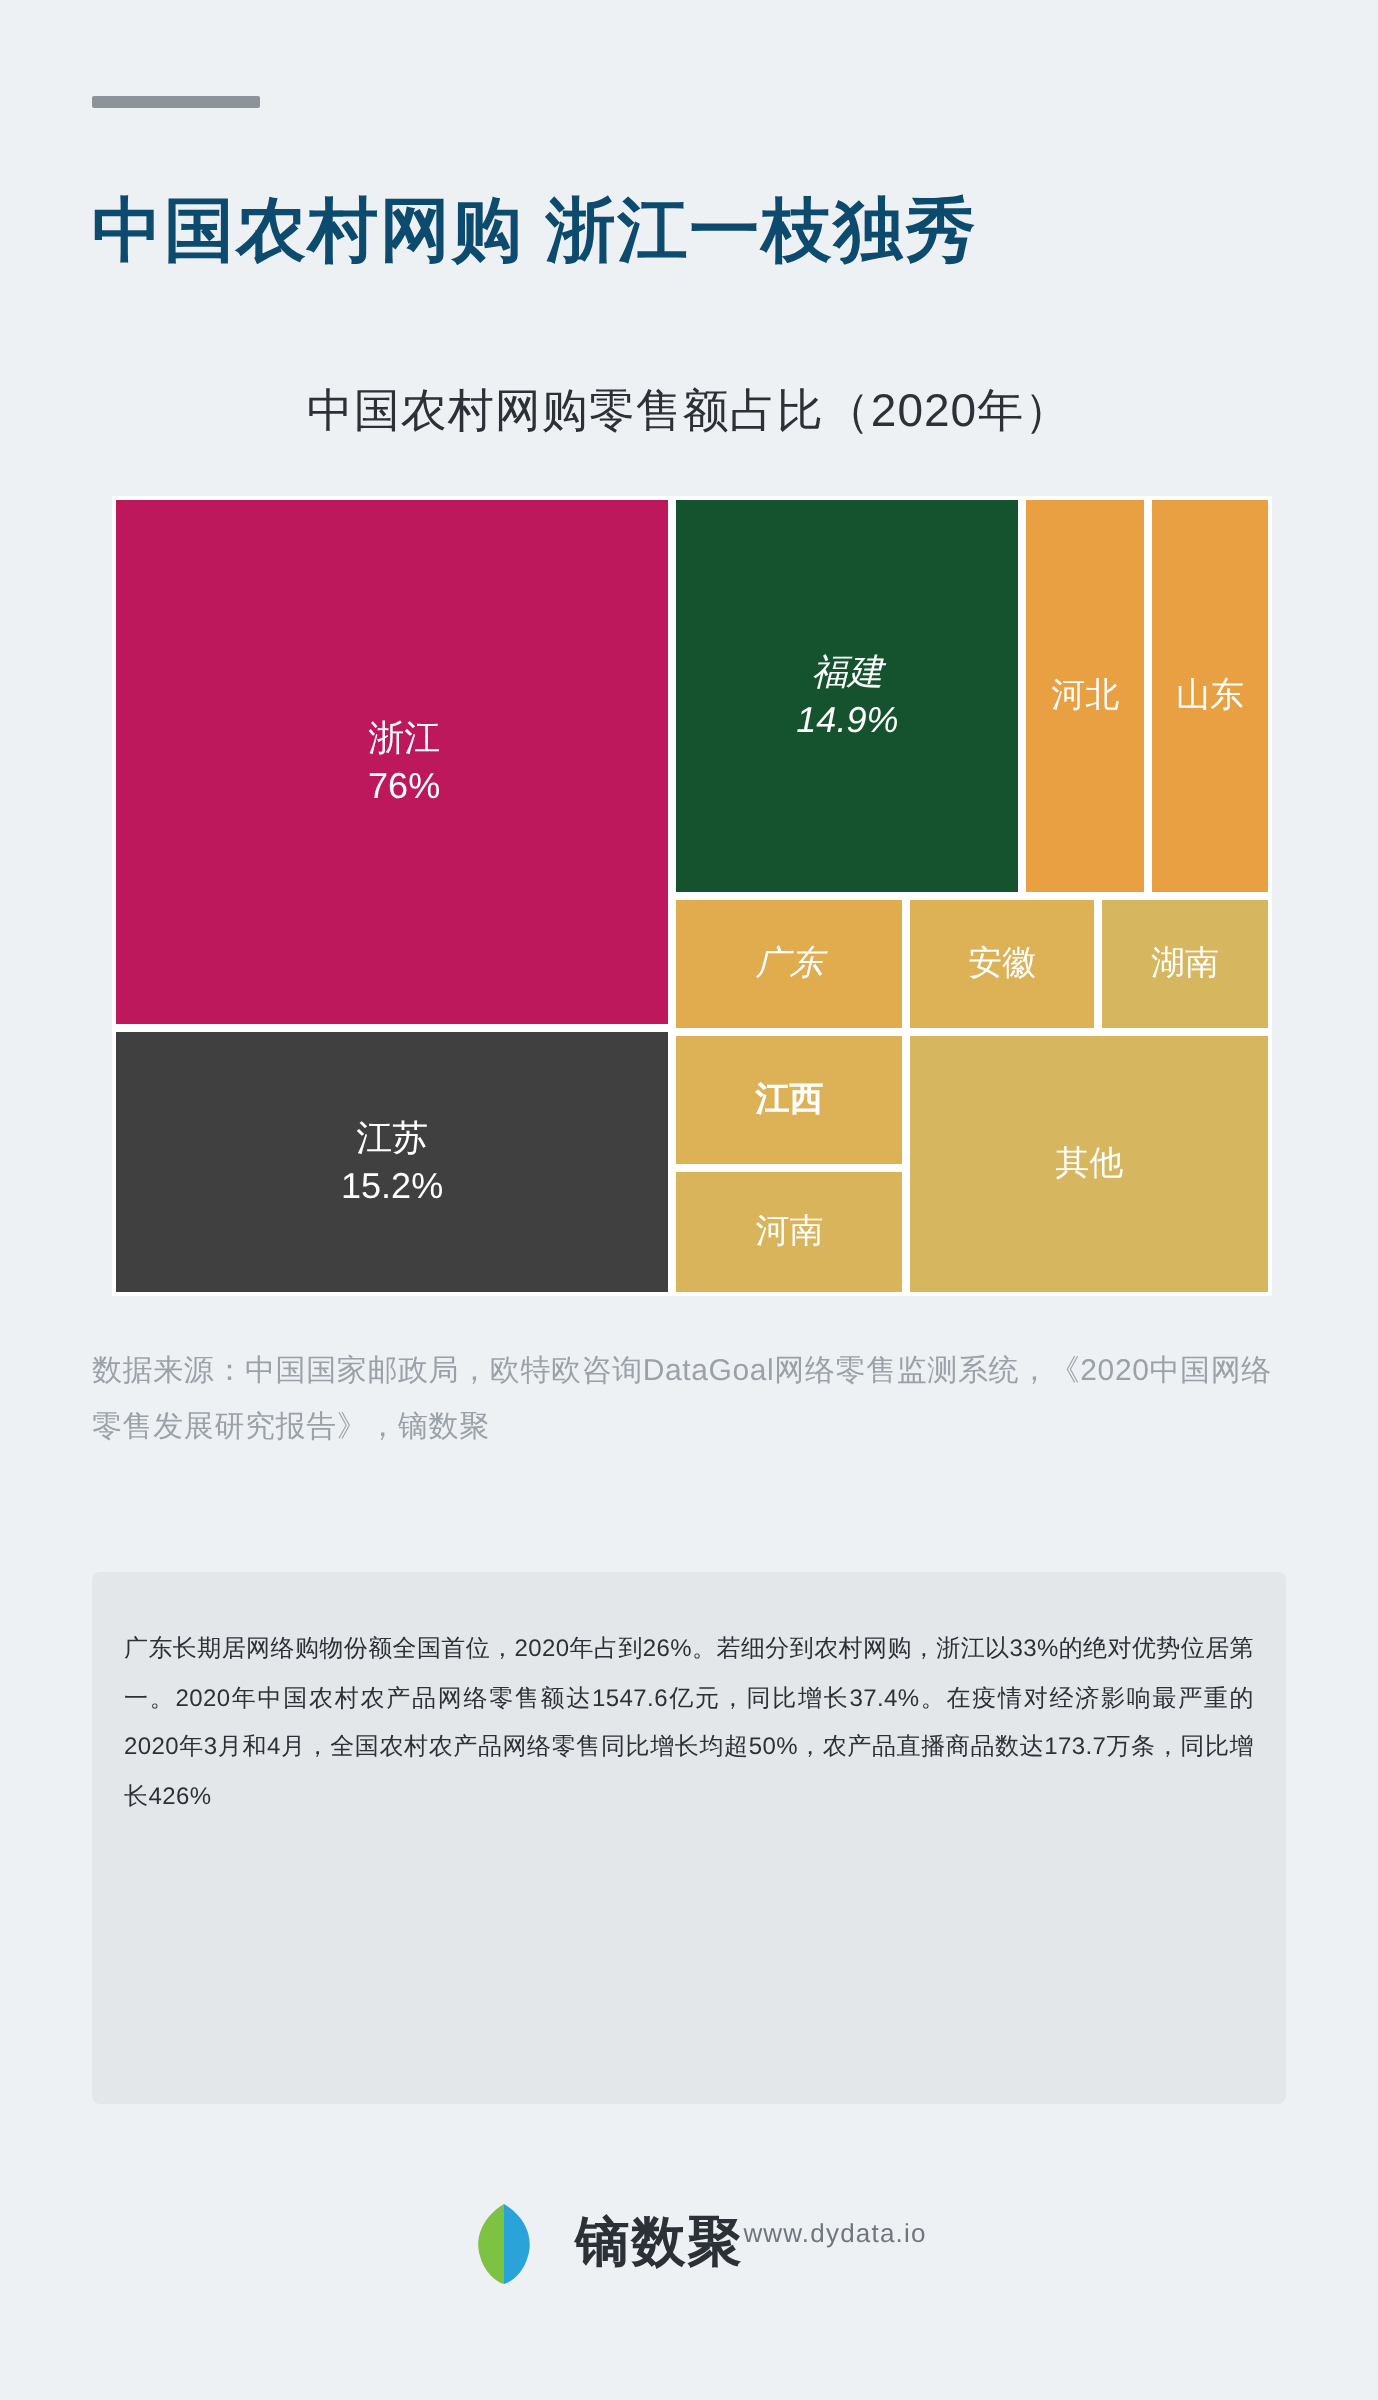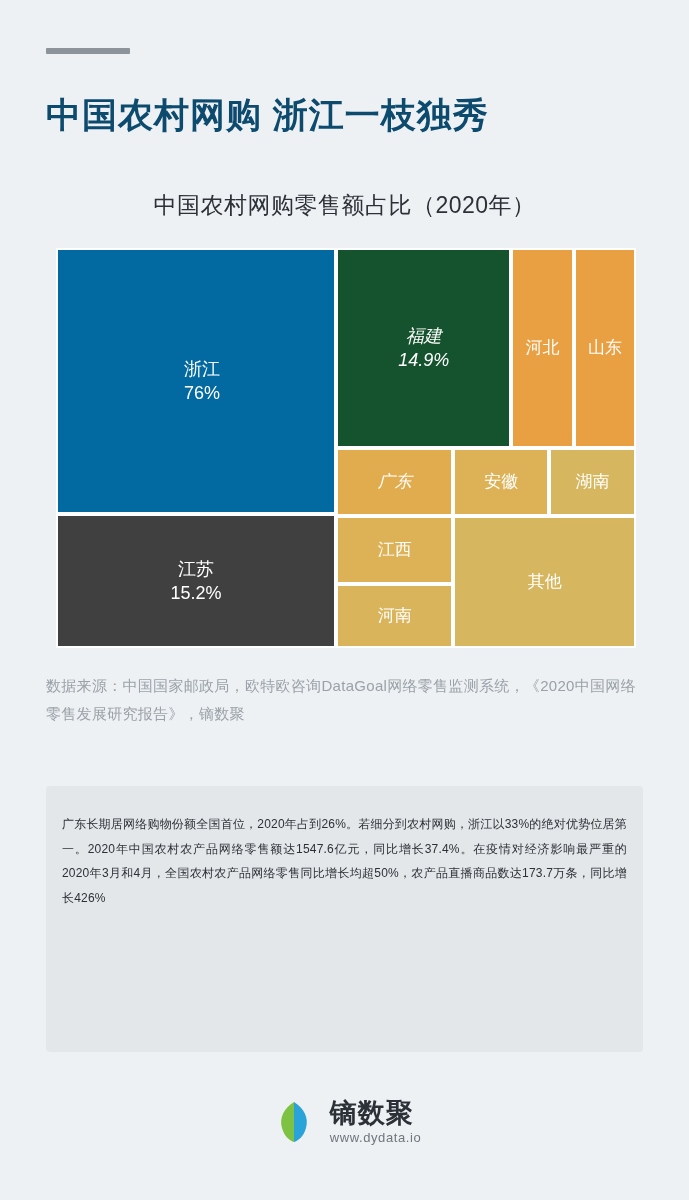--- a/index.html
+++ b/index.html
@@ -102,21 +102,21 @@
     position: absolute;
     left: 0;
     top: 1096px;
     width: 689px;
     display: flex;
     align-items: center;
     justify-content: center;
     gap: 10px;
   }
   .logo-mark { width: 52px; height: 52px; position: relative; }
-  .logo-text { display: flex; flex-direction: column; line-height: 1.1; }
+  .logo-text { display: flex; flex-direction: row; line-height: 1.1; }
   .logo-name {
     font-size: 27px;
     font-weight: bold;
     color: #2c3137;
     letter-spacing: 1px;
   }
   .logo-url {
     font-size: 13px;
     color: #6f767d;
     letter-spacing: 0.6px;
@@ -128,21 +128,21 @@
 
 <div class="page">
 
   <div class="top-rule"></div>
 
   <div class="title">中国农村网购  浙江一枝独秀</div>
 
   <div class="subtitle">中国农村网购零售额占比（2020年）</div>
 
   <div class="treemap" id="treemap">
-      <div class="cell big" style="left: 0%; top: 0%; width: 48.3%; height: 66.5%; background: #0369a1; padding-left: 12px;">
+      <div class="cell big" style="left: 0%; top: 0%; width: 48.3%; height: 66.5%; background: #be185d; padding-left: 12px;">
         <div class="nm">浙江</div>
         <div class="vl">76%</div>
       </div>
       <div class="cell big" style="left: 0%; top: 66.5%; width: 48.3%; height: 33.5%; background: #404040;">
         <div class="nm">江苏</div>
         <div class="vl">15.2%</div>
       </div>
       <div class="cell big" style="left: 48.3%; top: 0%; width: 30.2%; height: 50%; background: #14532d; font-style: italic;">
         <div class="nm">福建</div>
         <div class="vl">14.9%</div>
@@ -155,21 +155,21 @@
       </div>
       <div class="cell" style="left: 48.3%; top: 50%; width: 20.2%; height: 17%; background: rgb(224, 172, 78); font-style: italic;">
         <div class="nm">广东</div>
       </div>
       <div class="cell" style="left: 68.5%; top: 50%; width: 16.5%; height: 17%; background: rgb(221, 178, 87);">
         <div class="nm">安徽</div>
       </div>
       <div class="cell" style="left: 85%; top: 50%; width: 15%; height: 17%; background: rgb(214, 183, 95);">
         <div class="nm">湖南</div>
       </div>
-      <div class="cell" style="left: 48.3%; top: 67%; width: 20.2%; height: 17%; background: rgb(221, 178, 87);">
+      <div class="cell" style="left: 48.3%; top: 67%; width: 20.2%; height: 17%; background: rgb(221, 178, 87); font-weight: bold;">
         <div class="nm">江西</div>
       </div>
       <div class="cell" style="left: 48.3%; top: 84%; width: 20.2%; height: 16%; background: rgb(217, 180, 91);">
         <div class="nm">河南</div>
       </div>
       <div class="cell" style="left: 68.5%; top: 67%; width: 31.5%; height: 33%; background: rgb(214, 183, 95);">
         <div class="nm">其他</div>
       </div>
     </div>
 

